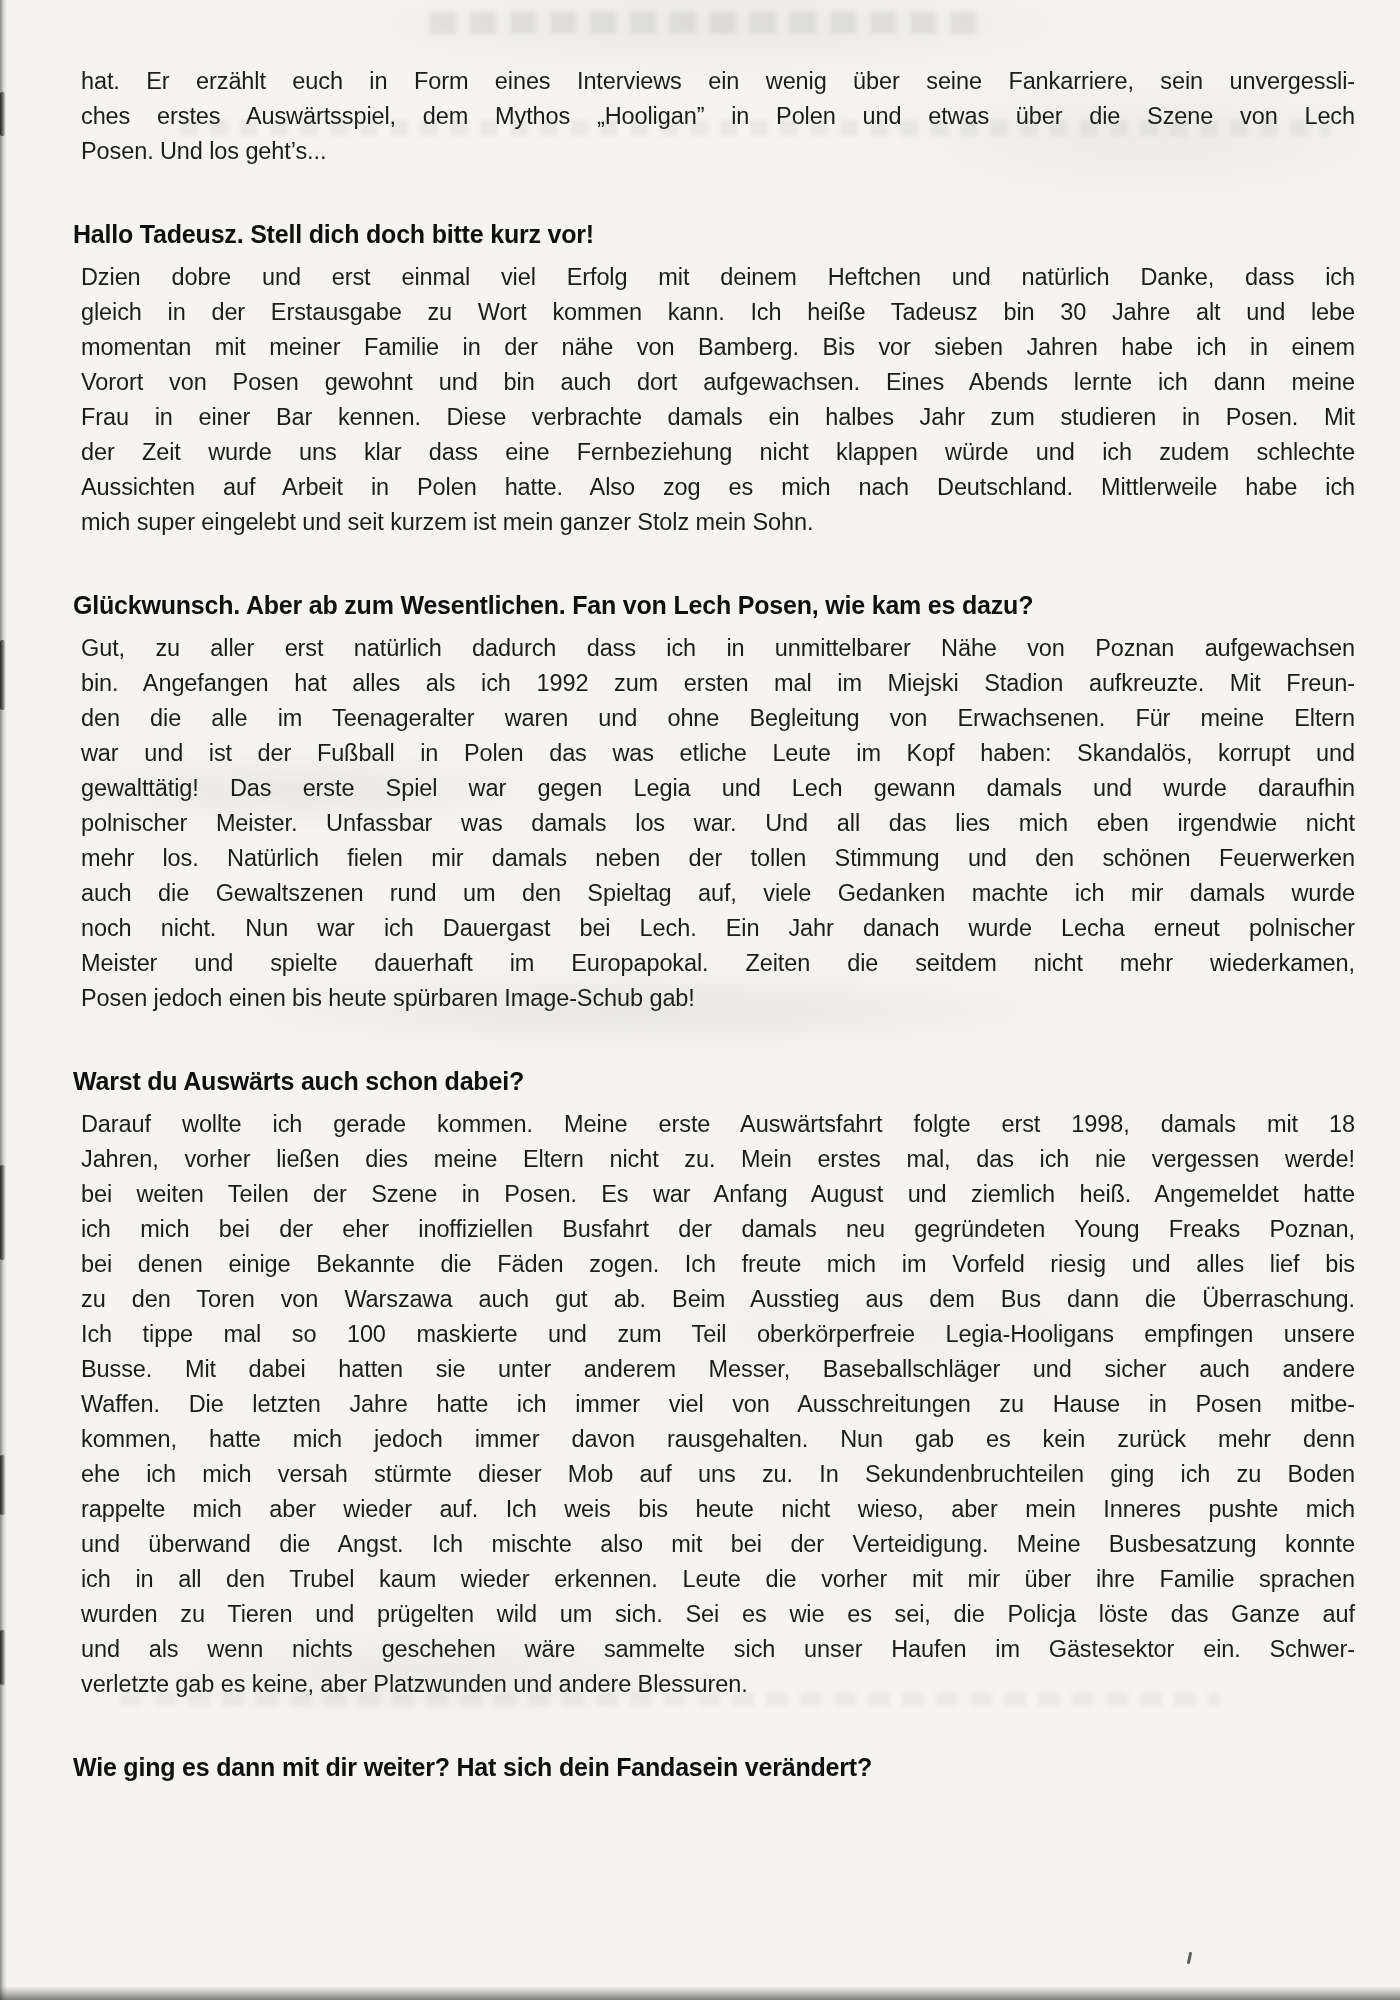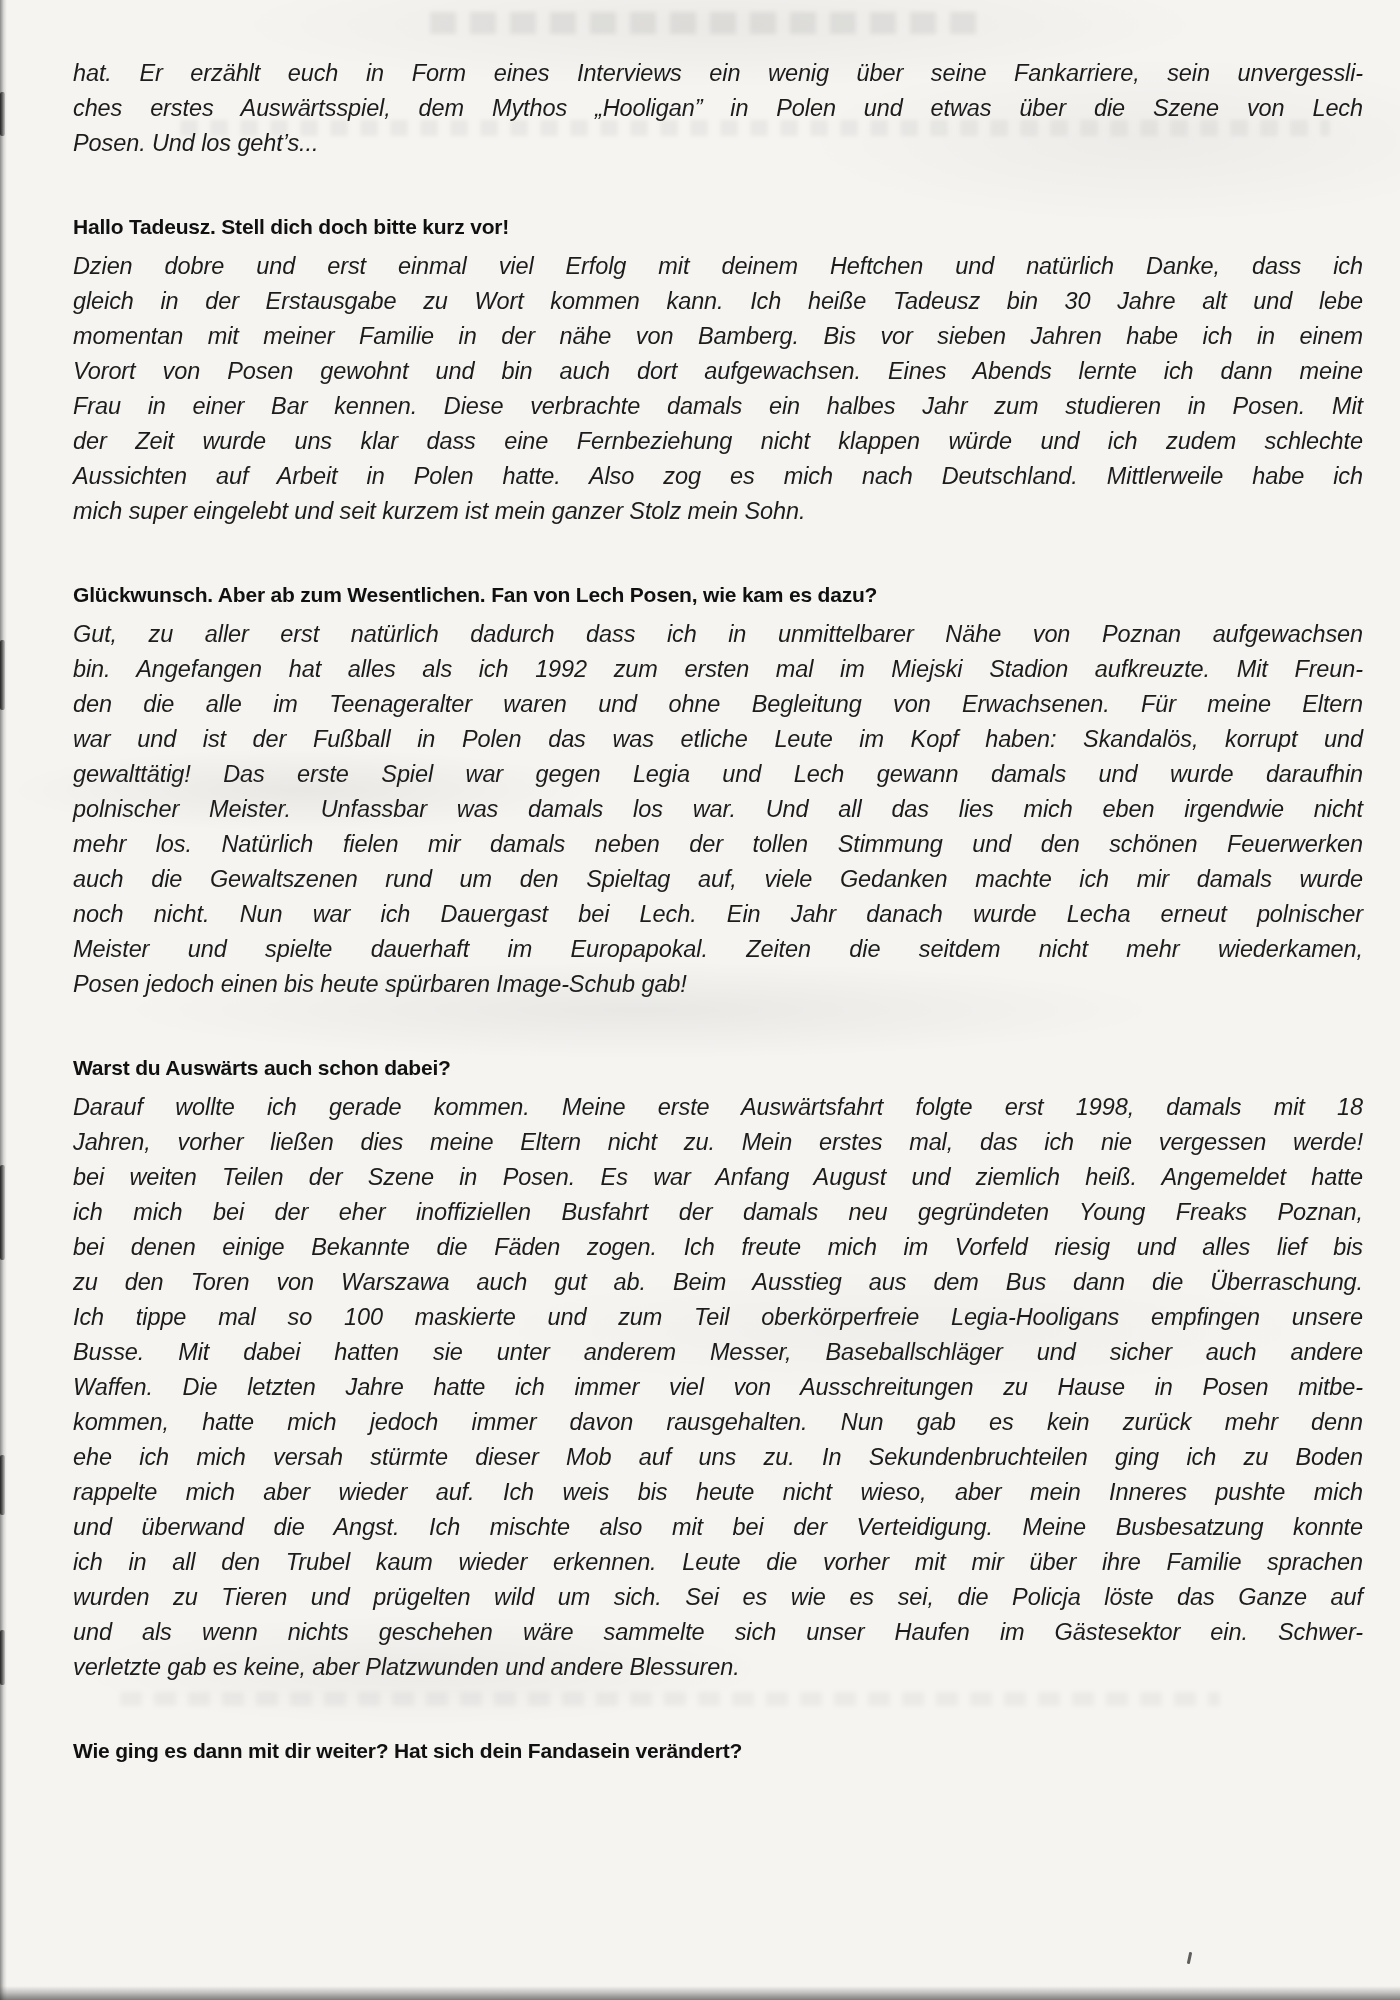--- a/index.html
+++ b/index.html
@@ -20,30 +20,30 @@
   }
   .article {
     position: absolute;
     left: 73px; top: 0;
     width: 1290px;
     padding-top: 56px;
     font-size: 23.5px;
     line-height: 35px;
     letter-spacing: -0.1px;
   }
-  .para { margin: 0; font-style: italic; }
+  .para { margin: 8px; }
   .line {
     text-align: justify;
     text-align-last: justify;
     white-space: nowrap0; 
   }
   .line.last { text-align-last: left; }
   .heading {
     font-weight: bold;
-    font-size: 21px;
+    font-size: 25px;
     line-height: 35px;
     margin-top: 48px;
     margin-bottom: 5px;
     color: #101010;
     letter-spacing: -0.2px;
   }
   
   .scan-edge-left {
     position: absolute; left: 0; top: 0; width: 7px; height: 2000px;
     background: linear-gradient(to right, rgba(35,35,35,0.5), rgba(60,60,60,0.15) 55%, transparent);

